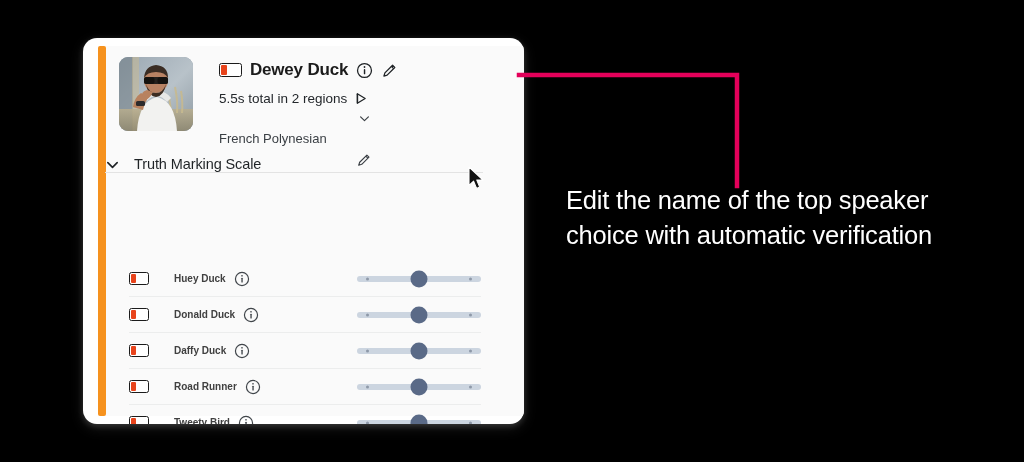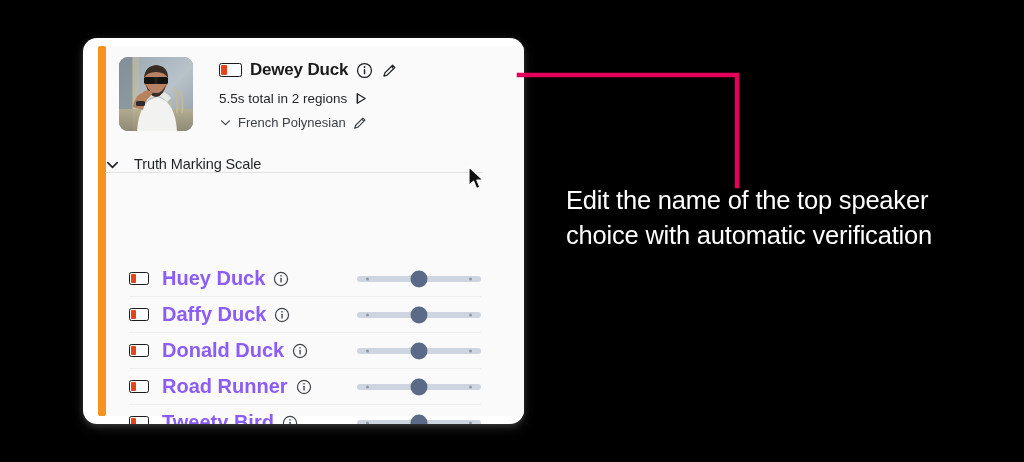--- a/index.html
+++ b/index.html
@@ -34,21 +34,21 @@
   }
   .thumb svg{display:block;width:74px;height:74px;}
   .hdr-col{position:absolute;left:100px;top:0;right:0;}
 
   .name-row{display:flex;align-items:center;height:26px;gap:8px;}
   .speaker-name{
     font-size:17px;font-weight:bold;color:#1b1b1b;letter-spacing:-0.2px;white-space:nowrap;
   }
   .meta-row{display:flex;align-items:center;gap:7px;height:22px;margin-top:4px;text-align:center;}
   .meta-text{font-size:13.5px;color:#23272b;white-space:nowrap;}
-  .lang-row{display:flex;align-items:center;gap:6px;height:21px;margin-top:3px;}
+  .lang-row{display:flex;gap:6px;height:21px;margin-top:3px;flex-direction:column;}
   .lang-text{font-size:13px;color:#3a3f44;white-space:nowrap;}
 
   
   .levelicon{position:relative;width:23px;height:14px;flex:0 0 auto;}
   .levelicon .box{
     position:absolute;left:0;top:0;width:100%;height:100%;
     border:1.8px solid #1b1b1b;border-radius:2.5px;box-sizing:border-box;background:#ffffff;
   }
   .levelicon .fill{
     position:absolute;left:1.8px;top:1.8px;bottom:1.8px;
@@ -68,21 +68,21 @@
   .divider{position:absolute;height:1px;background:#e3e3e3;}
 
   
   #alt-list{position:absolute;left:46px;top:223px;width:352px;}
   .alt-row{
     position:relative;height:35px;display:flex;align-items:center;
     border-bottom:1px solid #eceded;
   }
   .alt-row:last-child{border-bottom:none;}
   .alt-name{
-    font-size:20px;font-weight:bold;color:#8b5cf6;white-space:nowrap;margin-left:13px;
+    font-size:10px;font-weight:bold;color:#404040;white-space:nowrap;margin-left:25px;
   }
   .alt-info{margin-left:8px;}
   .slider{position:absolute;right:0;top:50%;transform:translateY(-50%);width:124px;height:16px;}
   .slider .track{
     position:absolute;left:0;right:0;top:50%;transform:translateY(-50%);
     height:6px;background:#ccd5e0;border-radius:3px;
   }
   .slider .tick{
     position:absolute;top:50%;transform:translateY(-50%);
     width:3px;height:3px;background:#8e99a8;border-radius:50%;
@@ -227,41 +227,41 @@
           <span class="tick l"></span>
           <span class="tick r"></span>
           <span class="thumb" style="left:50%"></span>
         </span>
       </div>
       <div class="alt-row">
         <span class="levelicon sm">
           <span class="box"></span>
           <span class="fill" style="width:4.919999999999999px"></span>
         </span>
+        <span class="alt-name">Donald Duck</span>
+        <span class="ico alt-info">
+          <svg width="16" height="16" viewBox="0 0 20 20">
+            <circle cx="10" cy="10" r="8.2" fill="none" stroke="#41464b" stroke-width="1.5"></circle>
+            <circle cx="10" cy="5.9" r="1.05" fill="#41464b"></circle>
+            <rect x="9.2" y="8.3" width="1.7" height="6.2" rx="0.8" fill="#41464b"></rect>
+          </svg>
+        </span>
+        <span class="slider">
+          <span class="track"></span>
+          <span class="tick l"></span>
+          <span class="tick r"></span>
+          <span class="thumb" style="left:50%"></span>
+        </span>
+      </div>
+      <div class="alt-row">
+        <span class="levelicon sm">
+          <span class="box"></span>
+          <span class="fill" style="width:4.919999999999999px"></span>
+        </span>
         <span class="alt-name">Daffy Duck</span>
-        <span class="ico alt-info">
-          <svg width="16" height="16" viewBox="0 0 20 20">
-            <circle cx="10" cy="10" r="8.2" fill="none" stroke="#41464b" stroke-width="1.5"></circle>
-            <circle cx="10" cy="5.9" r="1.05" fill="#41464b"></circle>
-            <rect x="9.2" y="8.3" width="1.7" height="6.2" rx="0.8" fill="#41464b"></rect>
-          </svg>
-        </span>
-        <span class="slider">
-          <span class="track"></span>
-          <span class="tick l"></span>
-          <span class="tick r"></span>
-          <span class="thumb" style="left:50%"></span>
-        </span>
-      </div>
-      <div class="alt-row">
-        <span class="levelicon sm">
-          <span class="box"></span>
-          <span class="fill" style="width:4.919999999999999px"></span>
-        </span>
-        <span class="alt-name">Donald Duck</span>
         <span class="ico alt-info">
           <svg width="16" height="16" viewBox="0 0 20 20">
             <circle cx="10" cy="10" r="8.2" fill="none" stroke="#41464b" stroke-width="1.5"></circle>
             <circle cx="10" cy="5.9" r="1.05" fill="#41464b"></circle>
             <rect x="9.2" y="8.3" width="1.7" height="6.2" rx="0.8" fill="#41464b"></rect>
           </svg>
         </span>
         <span class="slider">
           <span class="track"></span>
           <span class="tick l"></span>

